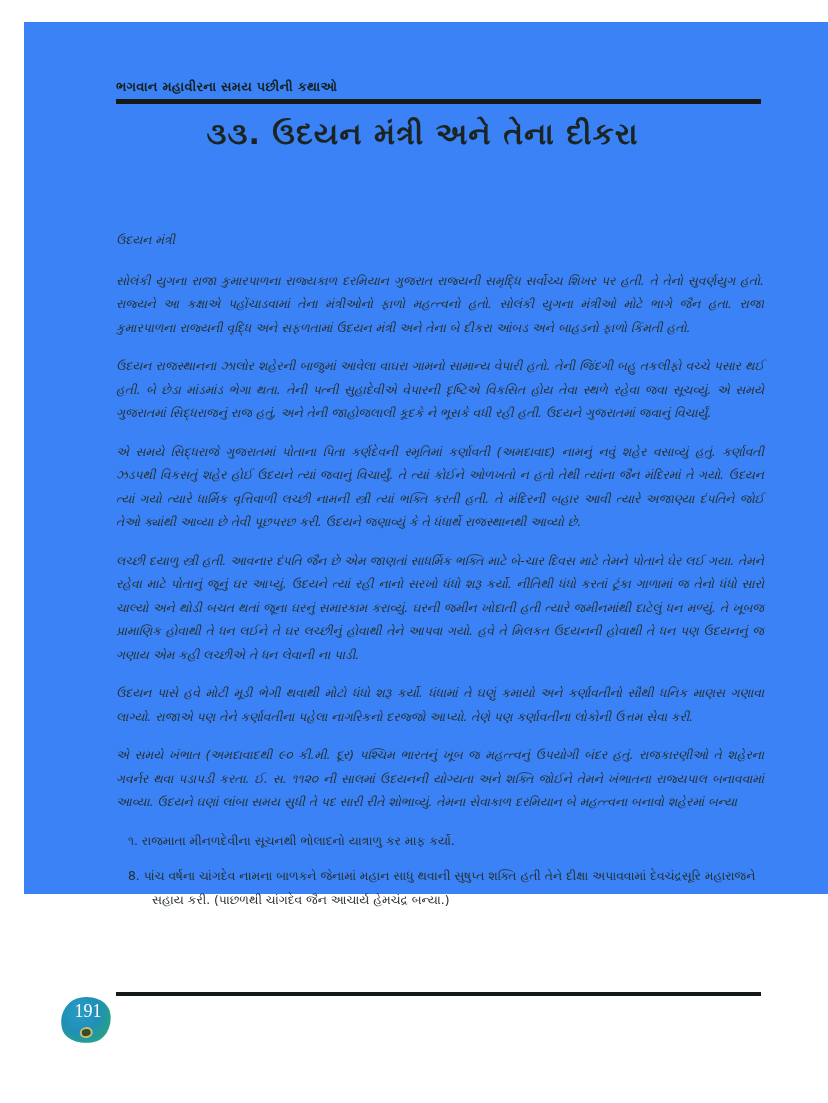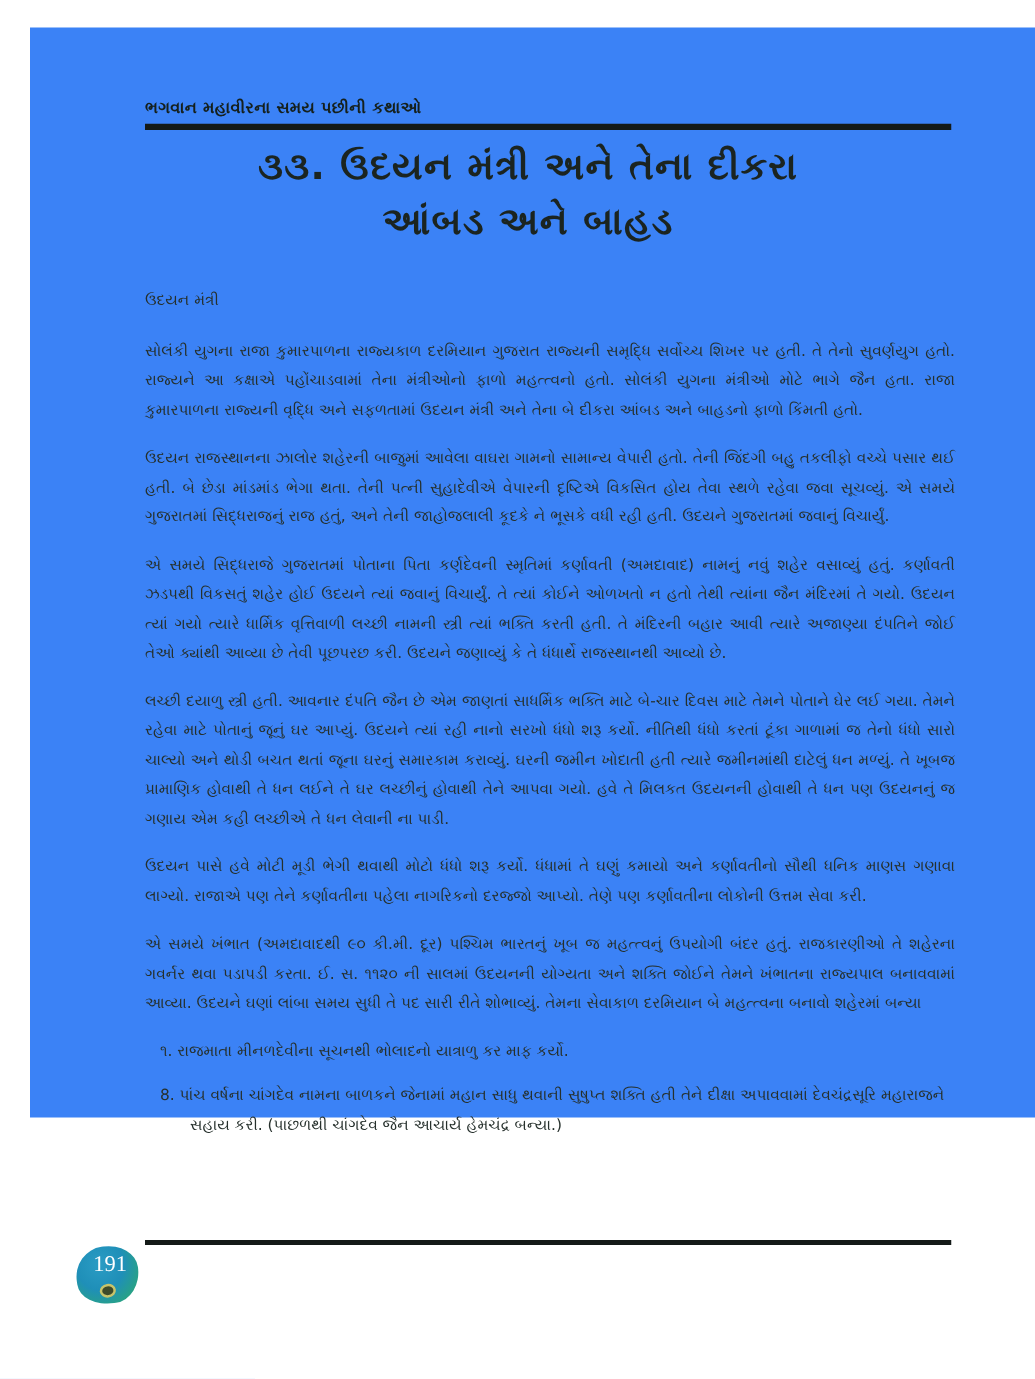--- a/index.html
+++ b/index.html
@@ -57,24 +57,26 @@
       position: absolute;
       left: 92px;
       top: 207px;
       width: 648px;
       font-size: 12.3px;
       line-height: 23.5px;
       color: #26302c;
     }
     .section-label {
       margin: 0 0 17px 0;
+      font-style: italic;
     }
     .para {
       margin: 0 0 15px 0;
       text-align: justify;
+      font-style: italic;
     }
     .list {
       list-style: none;
       margin: 0;
       padding: 0;
     }
     .list-item {
       margin: 0 0 12px 12px;
       padding-left: 24px;
       text-indent: -24px;
@@ -131,21 +133,20 @@
 </head>
 <body>
 
 <div class="page">
 
   <div class="running-head">ભગવાન મહાવીરના સમય પછીની કથાઓ</div>
   <div class="rule-top"></div>
 
   <h1 class="title" style="margin:0;">
     <div>૩૩. ઉદયન મંત્રી અને તેના દીકરા</div>
-    <div>આંબડ અને બાહડ</div>
   </h1>
 
   <div class="content">
     <p class="section-label">ઉદયન મંત્રી</p>
     <p class="para">સોલંકી યુગના રાજા કુમારપાળના રાજ્યકાળ દરમિયાન ગુજરાત રાજ્યની સમૃદ્ધિ સર્વોચ્ચ શિખર પર હતી. તે તેનો સુવર્ણયુગ હતો. રાજ્યને આ કક્ષાએ પહોંચાડવામાં તેના મંત્રીઓનો ફાળો મહત્ત્વનો હતો. સોલંકી યુગના મંત્રીઓ મોટે ભાગે જૈન હતા. રાજા કુમારપાળના રાજ્યની વૃદ્ધિ અને સફળતામાં ઉદયન મંત્રી અને તેના બે દીકરા આંબડ અને બાહડનો ફાળો કિંમતી હતો.</p>
     <p class="para">ઉદયન રાજસ્થાનના ઝાલોર શહેરની બાજુમાં આવેલા વાઘરા ગામનો સામાન્ય વેપારી હતો. તેની જિંદગી બહુ તકલીફો વચ્ચે પસાર થઈ હતી. બે છેડા માંડમાંડ ભેગા થતા. તેની પત્ની સુહાદેવીએ વેપારની દૃષ્ટિએ વિકસિત હોય તેવા સ્થળે રહેવા જવા સૂચવ્યું. એ સમયે ગુજરાતમાં સિદ્ધરાજનું રાજ હતું, અને તેની જાહોજલાલી કૂદકે ને ભૂસકે વધી રહી હતી. ઉદયને ગુજરાતમાં જવાનું વિચાર્યું.</p>
     <p class="para">એ સમયે સિદ્ધરાજે ગુજરાતમાં પોતાના પિતા કર્ણદેવની સ્મૃતિમાં કર્ણાવતી (અમદાવાદ) નામનું નવું શહેર વસાવ્યું હતું. કર્ણાવતી ઝડપથી વિકસતું શહેર હોઈ ઉદયને ત્યાં જવાનું વિચાર્યું. તે ત્યાં કોઈને ઓળખતો ન હતો તેથી ત્યાંના જૈન મંદિરમાં તે ગયો. ઉદયન ત્યાં ગયો ત્યારે ધાર્મિક વૃત્તિવાળી લચ્છી નામની સ્ત્રી ત્યાં ભક્તિ કરતી હતી. તે મંદિરની બહાર આવી ત્યારે અજાણ્યા દંપતિને જોઈ તેઓ ક્યાંથી આવ્યા છે તેવી પૂછપરછ કરી. ઉદયને જણાવ્યું કે તે ધંધાર્થે રાજસ્થાનથી આવ્યો છે.</p>
     <p class="para">લચ્છી દયાળુ સ્ત્રી હતી. આવનાર દંપતિ જૈન છે એમ જાણતાં સાધર્મિક ભક્તિ માટે બે-ચાર દિવસ માટે તેમને પોતાને ઘેર લઈ ગયા. તેમને રહેવા માટે પોતાનું જૂનું ઘર આપ્યું. ઉદયને ત્યાં રહી નાનો સરખો ધંધો શરૂ કર્યો. નીતિથી ધંધો કરતાં ટૂંકા ગાળામાં જ તેનો ધંધો સારો ચાલ્યો અને થોડી બચત થતાં જૂના ઘરનું સમારકામ કરાવ્યું. ઘરની જમીન ખોદાતી હતી ત્યારે જમીનમાંથી દાટેલું ધન મળ્યું. તે ખૂબજ પ્રામાણિક હોવાથી તે ધન લઈને તે ઘર લચ્છીનું હોવાથી તેને આપવા ગયો. હવે તે મિલકત ઉદયનની હોવાથી તે ધન પણ ઉદયનનું જ ગણાય એમ કહી લચ્છીએ તે ધન લેવાની ના પાડી.</p>
     <p class="para">ઉદયન પાસે હવે મોટી મૂડી ભેગી થવાથી મોટો ધંધો શરૂ કર્યો. ધંધામાં તે ઘણું કમાયો અને કર્ણાવતીનો સૌથી ધનિક માણસ ગણાવા લાગ્યો. રાજાએ પણ તેને કર્ણાવતીના પહેલા નાગરિકનો દરજ્જો આપ્યો. તેણે પણ કર્ણાવતીના લોકોની ઉત્તમ સેવા કરી.</p>
     <p class="para">એ સમયે ખંભાત (અમદાવાદથી ૯૦ કી.મી. દૂર) પશ્ચિમ ભારતનું ખૂબ જ મહત્ત્વનું ઉપયોગી બંદર હતું. રાજકારણીઓ તે શહેરના ગવર્નર થવા પડાપડી કરતા. ઈ. સ. ૧૧૨૦ ની સાલમાં ઉદયનની યોગ્યતા અને શક્તિ જોઈને તેમને ખંભાતના રાજ્યપાલ બનાવવામાં આવ્યા. ઉદયને ઘણાં લાંબા સમય સુધી તે પદ સારી રીતે શોભાવ્યું. તેમના સેવાકાળ દરમિયાન બે મહત્ત્વના બનાવો શહેરમાં બન્યા</p>

